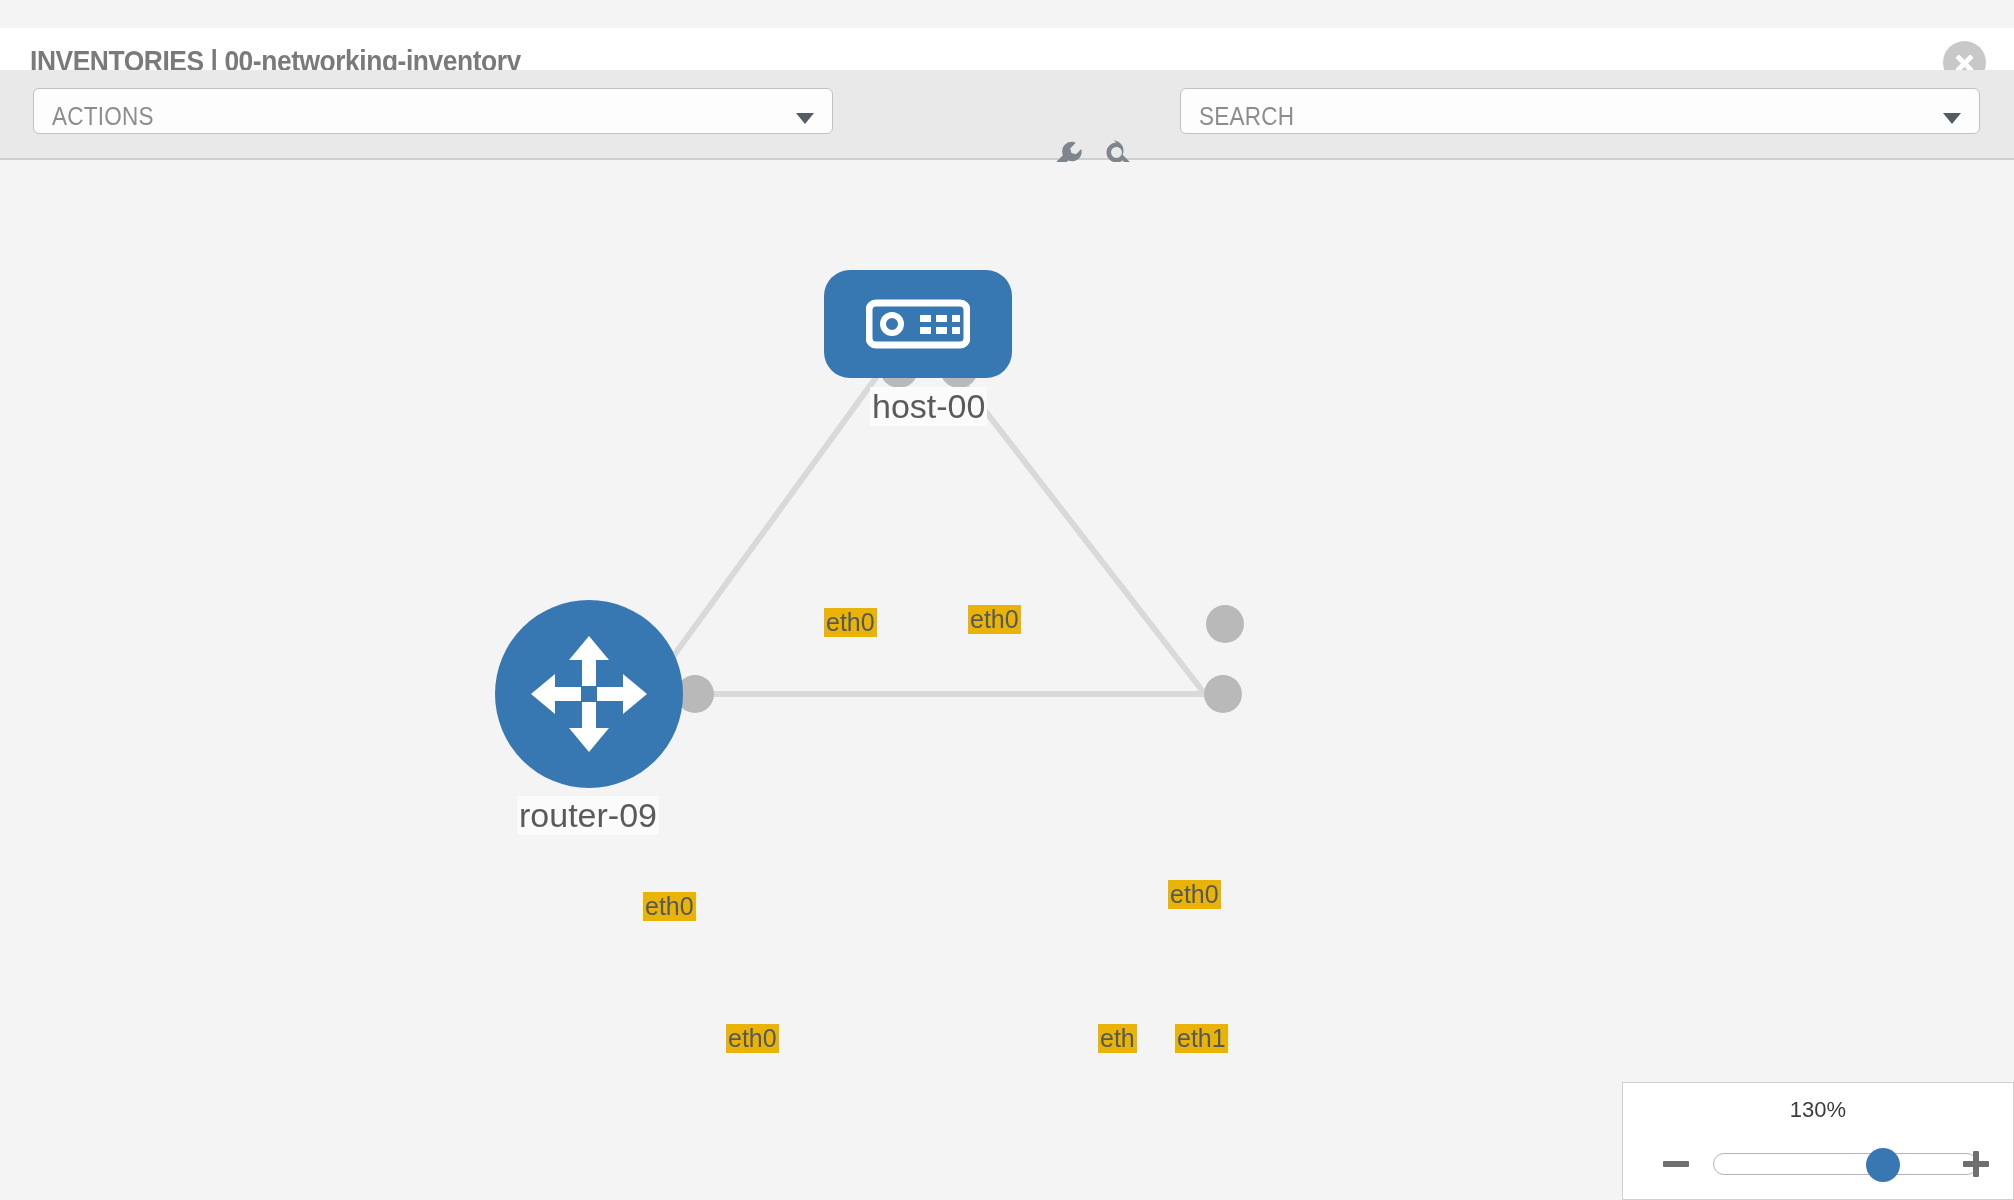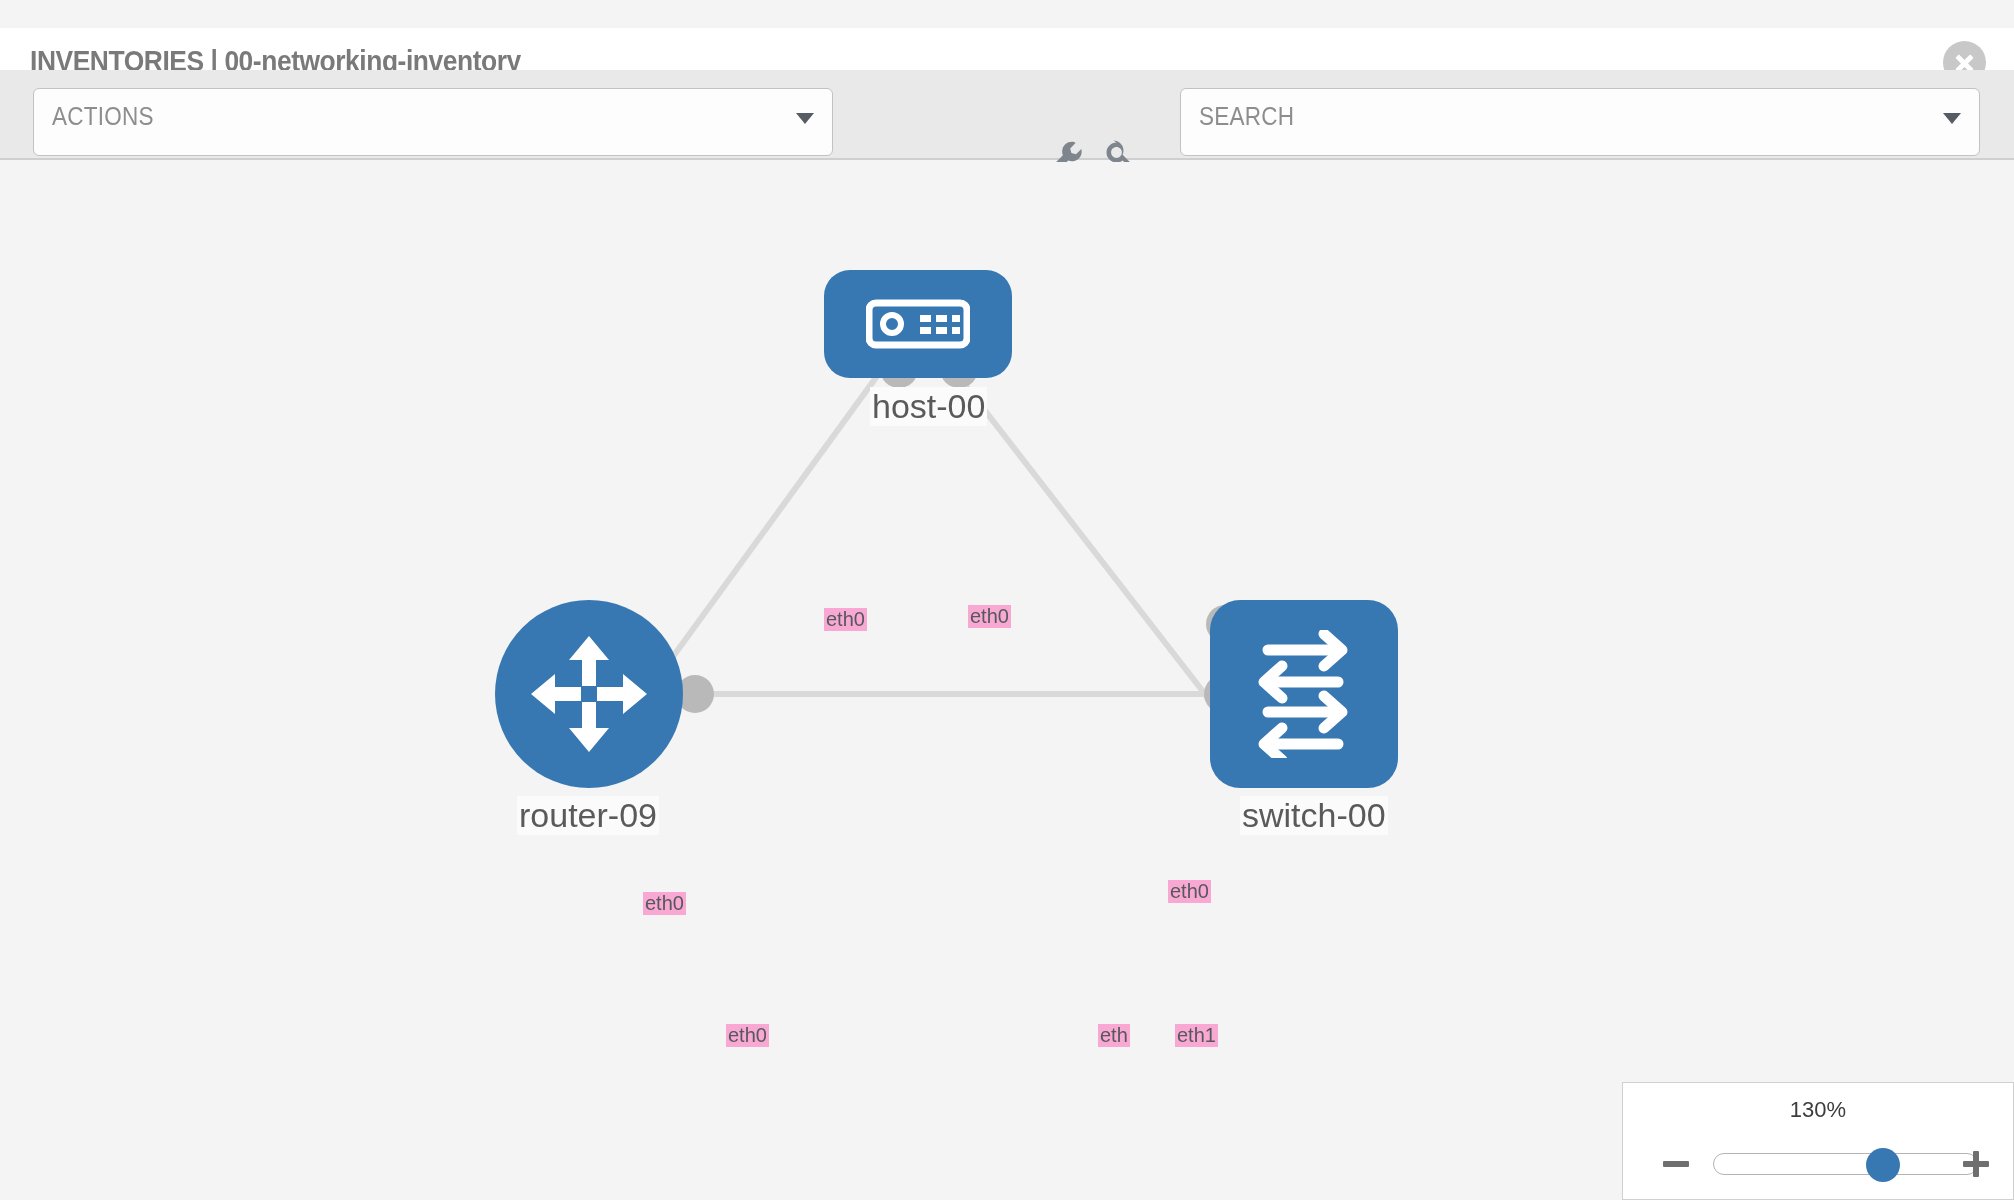--- a/index.html
+++ b/index.html
@@ -43,21 +43,21 @@
   #close-btn::after  { transform: rotate(-45deg); }
 
   
   #toolbar {
     position: absolute; left: 0; top: 70px;
     width: 2014px; height: 90px;
     background: #e9e9e9;
     border-bottom: 2px solid #cfcfcf;
   }
   .field {
-    position: absolute; top: 18px; height: 68px;
+    position: absolute; top: 18px; height: 46px;
     background: #fdfdfd;
     border: 1px solid #c2c2c2;
     border-radius: 6px;
   }
   .field-label {
     position: absolute; left: 18px; top: 13px;
     font-size: 25px; color: #8d8d8d;
     letter-spacing: 0.3px;
     transform: scaleX(0.9);
     transform-origin: left center;
@@ -98,22 +98,22 @@
   }
   .node-label {
     position: absolute;
     font-size: 34px; color: #5a5a5a;
     background: #fbfbfb;
     white-space: nowrap;
     padding: 0 2px;
   }
   .port-label {
     position: absolute;
-    font-size: 20px; color: #55595c;
-    background: #f9a8d4;
+    font-size: 25px; color: #55595c;
+    background: #eab308;
     white-space: nowrap;
     padding: 0 2px;
   }
   .connector {
     position: absolute;
     width: 38px; height: 38px; border-radius: 50%;
     background: #b9b9b9;
   }
 
   
@@ -233,36 +233,20 @@
       <g fill="#ffffff">
         <path d="M64 6 L84 30 L71 30 L71 56 L57 56 L57 30 L44 30 Z"></path>
         <path d="M64 122 L44 98 L57 98 L57 72 L71 72 L71 98 L84 98 Z"></path>
         <path d="M6 64 L30 44 L30 57 L56 57 L56 71 L30 71 L30 84 Z"></path>
         <path d="M122 64 L98 84 L98 71 L72 71 L72 57 L98 57 L98 44 Z"></path>
       </g>
     </svg>
     <div class="node-label" style="left:22px; top:196px;">router-09</div>
   </div>
 
-  <div class="node" style="left:1210px; top:438px; width:188px; height:188px;">
-    <div class="node-shape" style="width:188px; height:188px; border-radius:30px;"></div>
-    <svg style="position:absolute; left:32px; top:30px;" width="124" height="128" viewBox="0 0 124 128" aria-hidden="true">
-      <g stroke="#ffffff" stroke-width="11" fill="none" stroke-linecap="round" stroke-linejoin="round">
-        <path d="M26 20 H98"></path>
-          <path d="M82 4 L100 20 L82 36"></path>
-        <path d="M96 52 H24"></path>
-          <path d="M40 36 L22 52 L40 68"></path>
-        <path d="M26 82 H98"></path>
-          <path d="M82 66 L100 82 L82 98"></path>
-        <path d="M96 114 H24"></path>
-          <path d="M40 98 L22 114 L40 130"></path>
-      </g>
-    </svg>
-    <div class="node-label" style="left:30px; top:196px;">switch-00</div>
-  </div>
 
   <div class="port-label" style="left:824px; top:446px;">eth0</div>
   <div class="port-label" style="left:968px; top:443px;">eth0</div>
   <div class="port-label" style="left:643px; top:730px;">eth0</div>
   <div class="port-label" style="left:1168px; top:718px;">eth0</div>
   <div class="port-label" style="left:726px; top:862px;">eth0</div>
   <div class="port-label" style="left:1098px; top:862px;">eth</div>
   <div class="port-label" style="left:1175px; top:862px;">eth1</div>
 </div>
 

